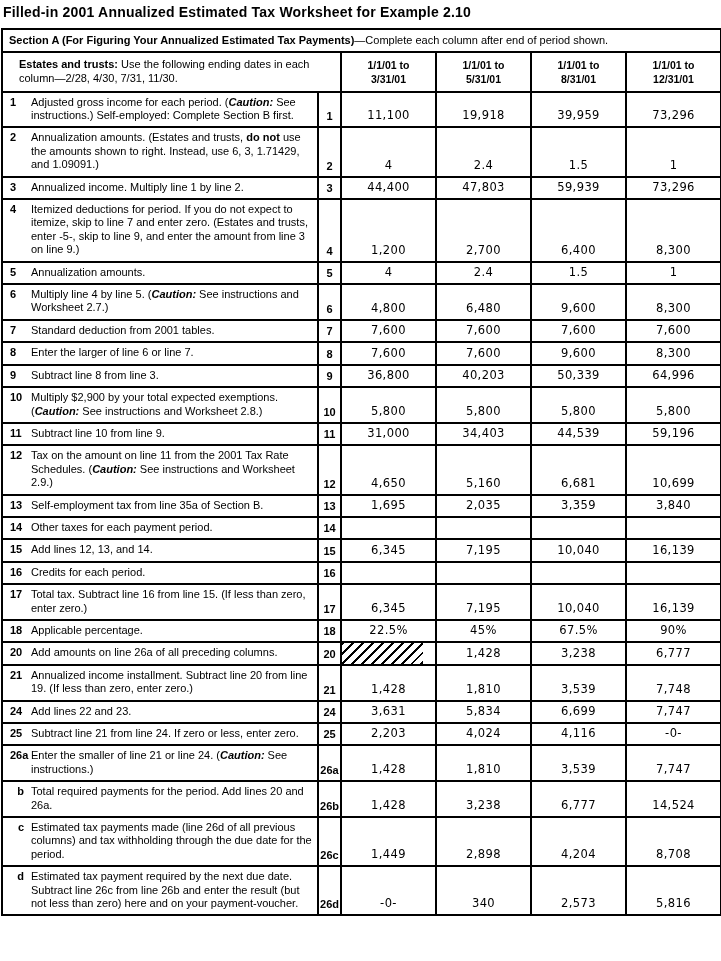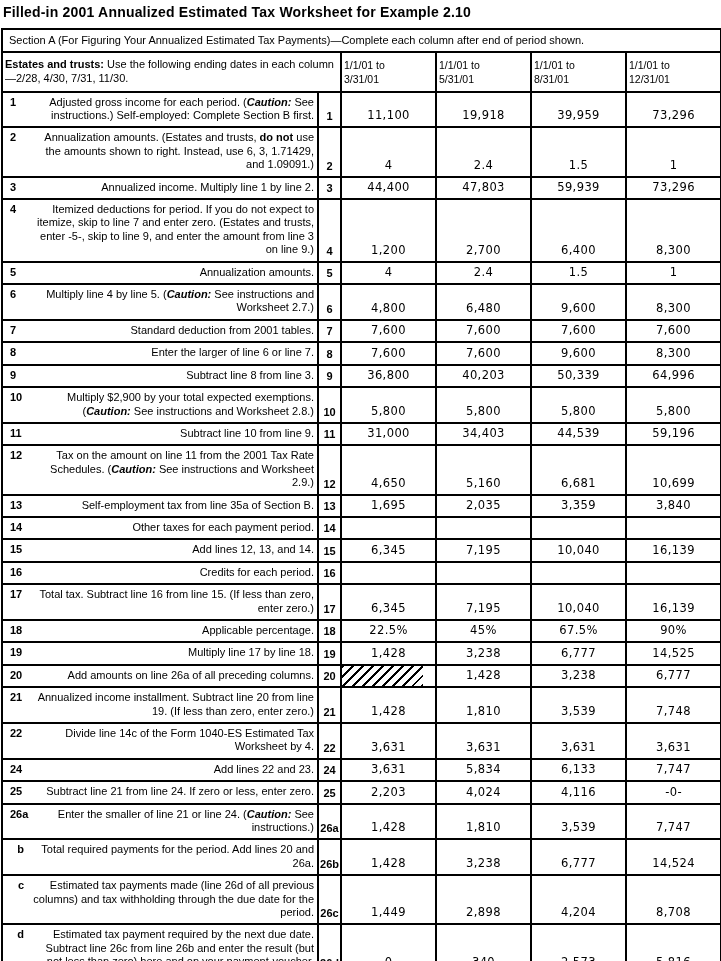--- a/index.html
+++ b/index.html
@@ -22,50 +22,49 @@
     border-collapse: collapse;
     width: 719px;
     table-layout: fixed;
   }
   td, th { border: 2px solid #000; vertical-align: top; }
   
   .section-cell {
     font-size: 11px;
     padding: 4px 5px 5px 6px;
   }
-  .section-cell .b { font-weight: normal; }
+  .section-cell .b { font-weight: bold; }
   
   .desc-head {
     font-size: 11px;
-    padding: 4px 5px 5px 2px;
+    padding: 4px 5px 5px 16px;
     line-height: 1.3;
   }
   .desc-head .b { font-weight: bold; }
   th.period {
-    font-weight: normal;
+    font-weight: bold;
     font-size: 10.5px;
-    text-align: left;
+    text-align: center;
     vertical-align: middle;
     padding: 4px 2px;
     line-height: 1.35;
   }
   
   td.label {
     font-weight: bold;
     font-size: 11px;
     padding: 3px 2px 2px 7px;
     border-right: none !important;
   }
   td.label.right { text-align: right; padding-right: 4px; padding-left: 0; }
   td.desc {
     font-size: 11px;
     line-height: 1.22;
     padding: 3px 3px 4px 3px;
     border-left: none !important;
-    text-align: right;
   }
   td.desc .b { font-weight: bold; }
   td.desc .bi { font-weight: bold; font-style: italic; }
   td.linenum {
     font-weight: bold;
     font-size: 11px;
     text-align: center;
     vertical-align: bottom;
     padding: 2px 1px 4px 1px;
   }
@@ -284,62 +283,44 @@
         <tr>
     <td class="label">18</td>
     <td class="desc"><span>Applicable percentage.</span></td>
     <td class="linenum">18</td>
     <td class="val">22.5%</td>
     <td class="val">45%</td>
     <td class="val">67.5%</td>
     <td class="val">90%</td>
   </tr>
         <tr>
-    <td class="label">19</td>
-    <td class="desc"><span>Multiply line 17 by line 18.</span></td>
-    <td class="linenum">19</td>
-    <td class="val">1,428</td>
-    <td class="val">3,238</td>
-    <td class="val">6,777</td>
-    <td class="val">14,525</td>
-  </tr>
-        <tr>
     <td class="label">20</td>
     <td class="desc"><span>Add amounts on line 26a of all preceding columns.</span></td>
     <td class="linenum">20</td>
     <td class="val hatch"></td>
     <td class="val">1,428</td>
     <td class="val">3,238</td>
     <td class="val">6,777</td>
   </tr>
         <tr>
     <td class="label">21</td>
     <td class="desc"><span>Annualized income installment. Subtract line 20 from line 19. (If less than zero, enter zero.)</span></td>
     <td class="linenum">21</td>
     <td class="val">1,428</td>
     <td class="val">1,810</td>
     <td class="val">3,539</td>
     <td class="val">7,748</td>
   </tr>
         <tr>
-    <td class="label">22</td>
-    <td class="desc"><span>Divide line 14c of the Form 1040-ES Estimated Tax Worksheet by 4.</span></td>
-    <td class="linenum">22</td>
-    <td class="val">3,631</td>
-    <td class="val">3,631</td>
-    <td class="val">3,631</td>
-    <td class="val">3,631</td>
-  </tr>
-        <tr>
     <td class="label">24</td>
     <td class="desc"><span>Add lines 22 and 23.</span></td>
     <td class="linenum">24</td>
     <td class="val">3,631</td>
     <td class="val">5,834</td>
-    <td class="val">6,133</td>
+    <td class="val">6,699</td>
     <td class="val">7,747</td>
   </tr>
         <tr>
     <td class="label">25</td>
     <td class="desc"><span>Subtract line 21 from line 24. If zero or less, enter zero.</span></td>
     <td class="linenum">25</td>
     <td class="val">2,203</td>
     <td class="val">4,024</td>
     <td class="val">4,116</td>
     <td class="val">-0-</td>

